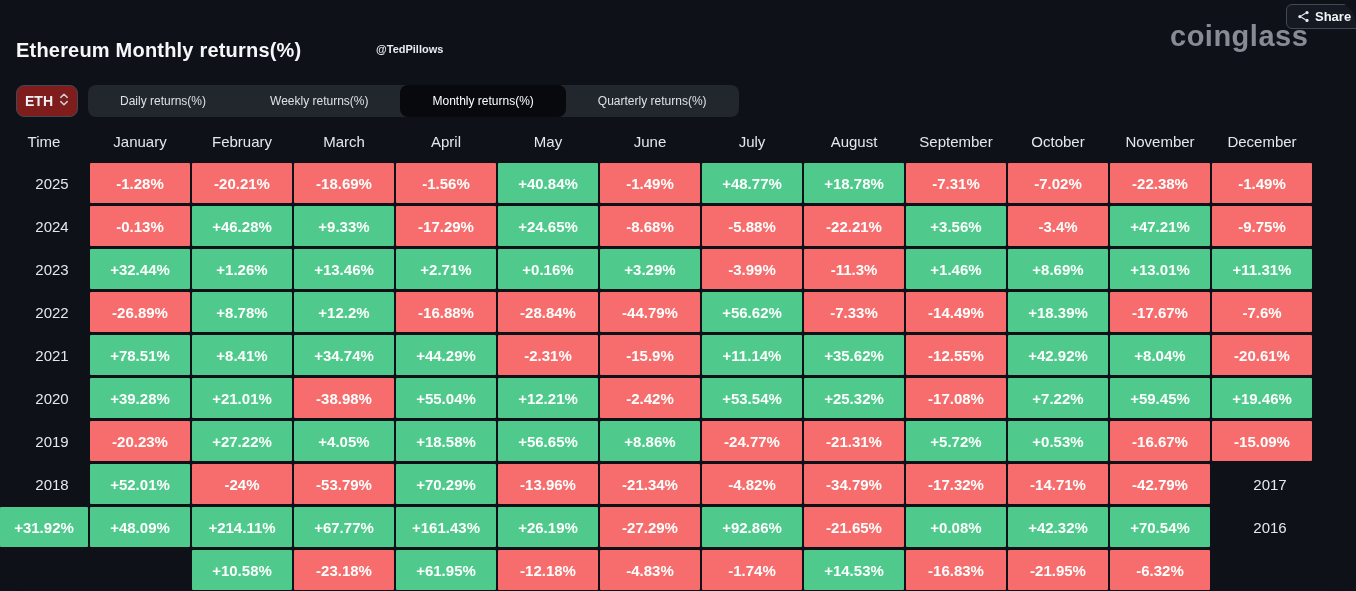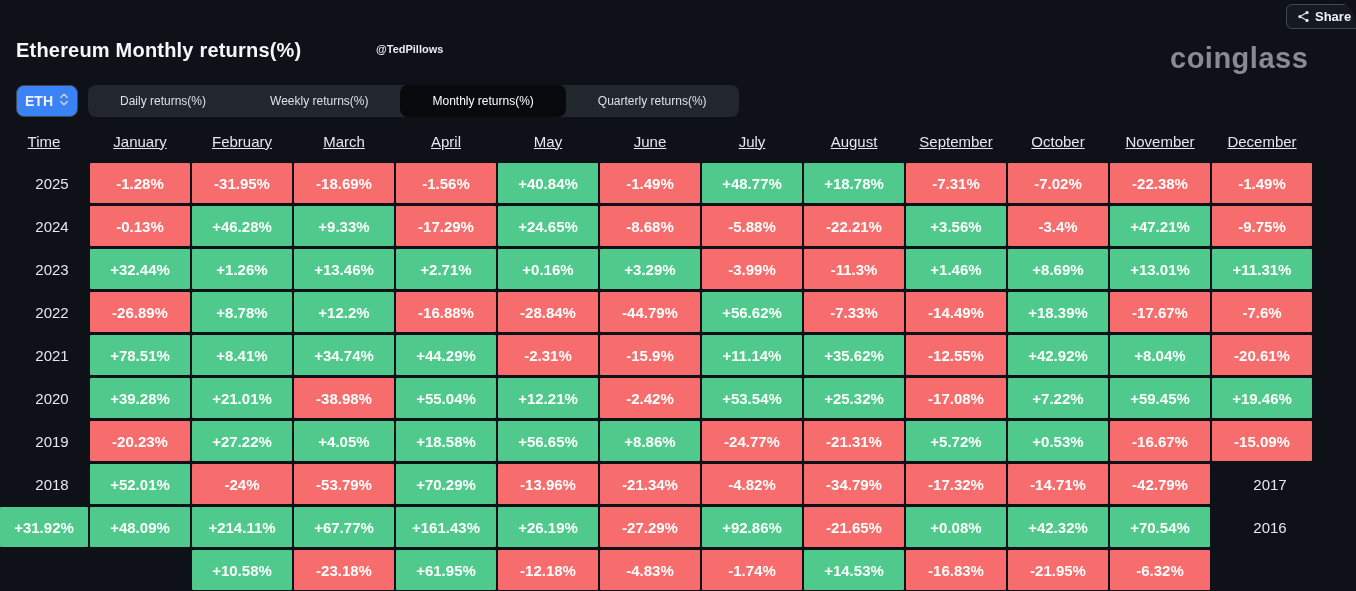--- a/index.html
+++ b/index.html
@@ -18,46 +18,46 @@
   .share-btn svg { display:block; }
   .page-title {
     position:absolute; left:16px; top:39px;
     font-size:20px; font-weight:700; color:#f5f7fa; letter-spacing:0.2px;
   }
   .attribution {
     position:absolute; left:376px; top:43px;
     font-size:11px; font-weight:700; color:#e9ecf0;
   }
   .brand {
-    position:absolute; left:1170px; top:42px;
+    position:absolute; left:1170px; top:20px;
     font-size:29px; font-weight:700; color:#868b95; letter-spacing:0.5px;
   }
   .symbol-select {
     position:absolute; left:16px; top:85px; width:62px; height:32px; box-sizing:border-box;
-    border:1px solid #404755; border-radius:8px; background:#3b82f6;
+    border:1px solid #404755; border-radius:8px; background:#7f1d1d;
     color:#eef1f5; font-size:14px; font-weight:600;
     display:flex; align-items:center; justify-content:center; gap:6px; cursor:pointer;
   }
   .tab-bar {
     position:absolute; left:88px; top:85px; height:32px;
     background:#22262d; border-radius:8px; display:flex; align-items:stretch;
   }
   .tab {
     padding:0 32px; display:flex; align-items:center;
     font-size:12px; color:#dde1e7; border-radius:8px; white-space:nowrap; cursor:pointer;
   }
   .tab.active { background:#07090d; color:#ffffff; }
   .heat-table {
     position:absolute; left:0; top:122px;
     display:grid; grid-template-columns:88px repeat(12, 100px);
     column-gap:2px; row-gap:3px;
   }
   .col-head {
     height:38px; display:flex; align-items:center; justify-content:center;
-    color:#e4e8ed; font-size:15px; font-weight:400;text-decoration:underline;
+    color:#e4e8ed; font-size:15px; font-weight:400;
   }
   .year-label {
     height:40px; display:flex; align-items:center; justify-content:center;
     color:#e4e8ed; font-size:15px; font-weight:400;padding-left:16px;
   }
   .cell {
     height:40px; display:flex; align-items:center; justify-content:center;
     font-size:15px; font-weight:600; color:#fcfffd; border-radius:1px;
   }
   .cell.pos { background:var(--pos, #4fca8c); }
@@ -111,21 +111,21 @@
       <div class="col-head">May</div>
       <div class="col-head">June</div>
       <div class="col-head">July</div>
       <div class="col-head">August</div>
       <div class="col-head">September</div>
       <div class="col-head">October</div>
       <div class="col-head">November</div>
       <div class="col-head">December</div>
       <div class="year-label">2025</div>
       <div class="cell neg">-1.28%</div>
-      <div class="cell neg">-31.95%</div>
+      <div class="cell neg">-20.21%</div>
       <div class="cell neg">-18.69%</div>
       <div class="cell neg">-1.56%</div>
       <div class="cell pos">+40.84%</div>
       <div class="cell neg">-1.49%</div>
       <div class="cell pos">+48.77%</div>
       <div class="cell pos">+18.78%</div>
       <div class="cell neg">-7.31%</div>
       <div class="cell neg">-7.02%</div>
       <div class="cell neg">-22.38%</div>
       <div class="cell neg">-1.49%</div>

